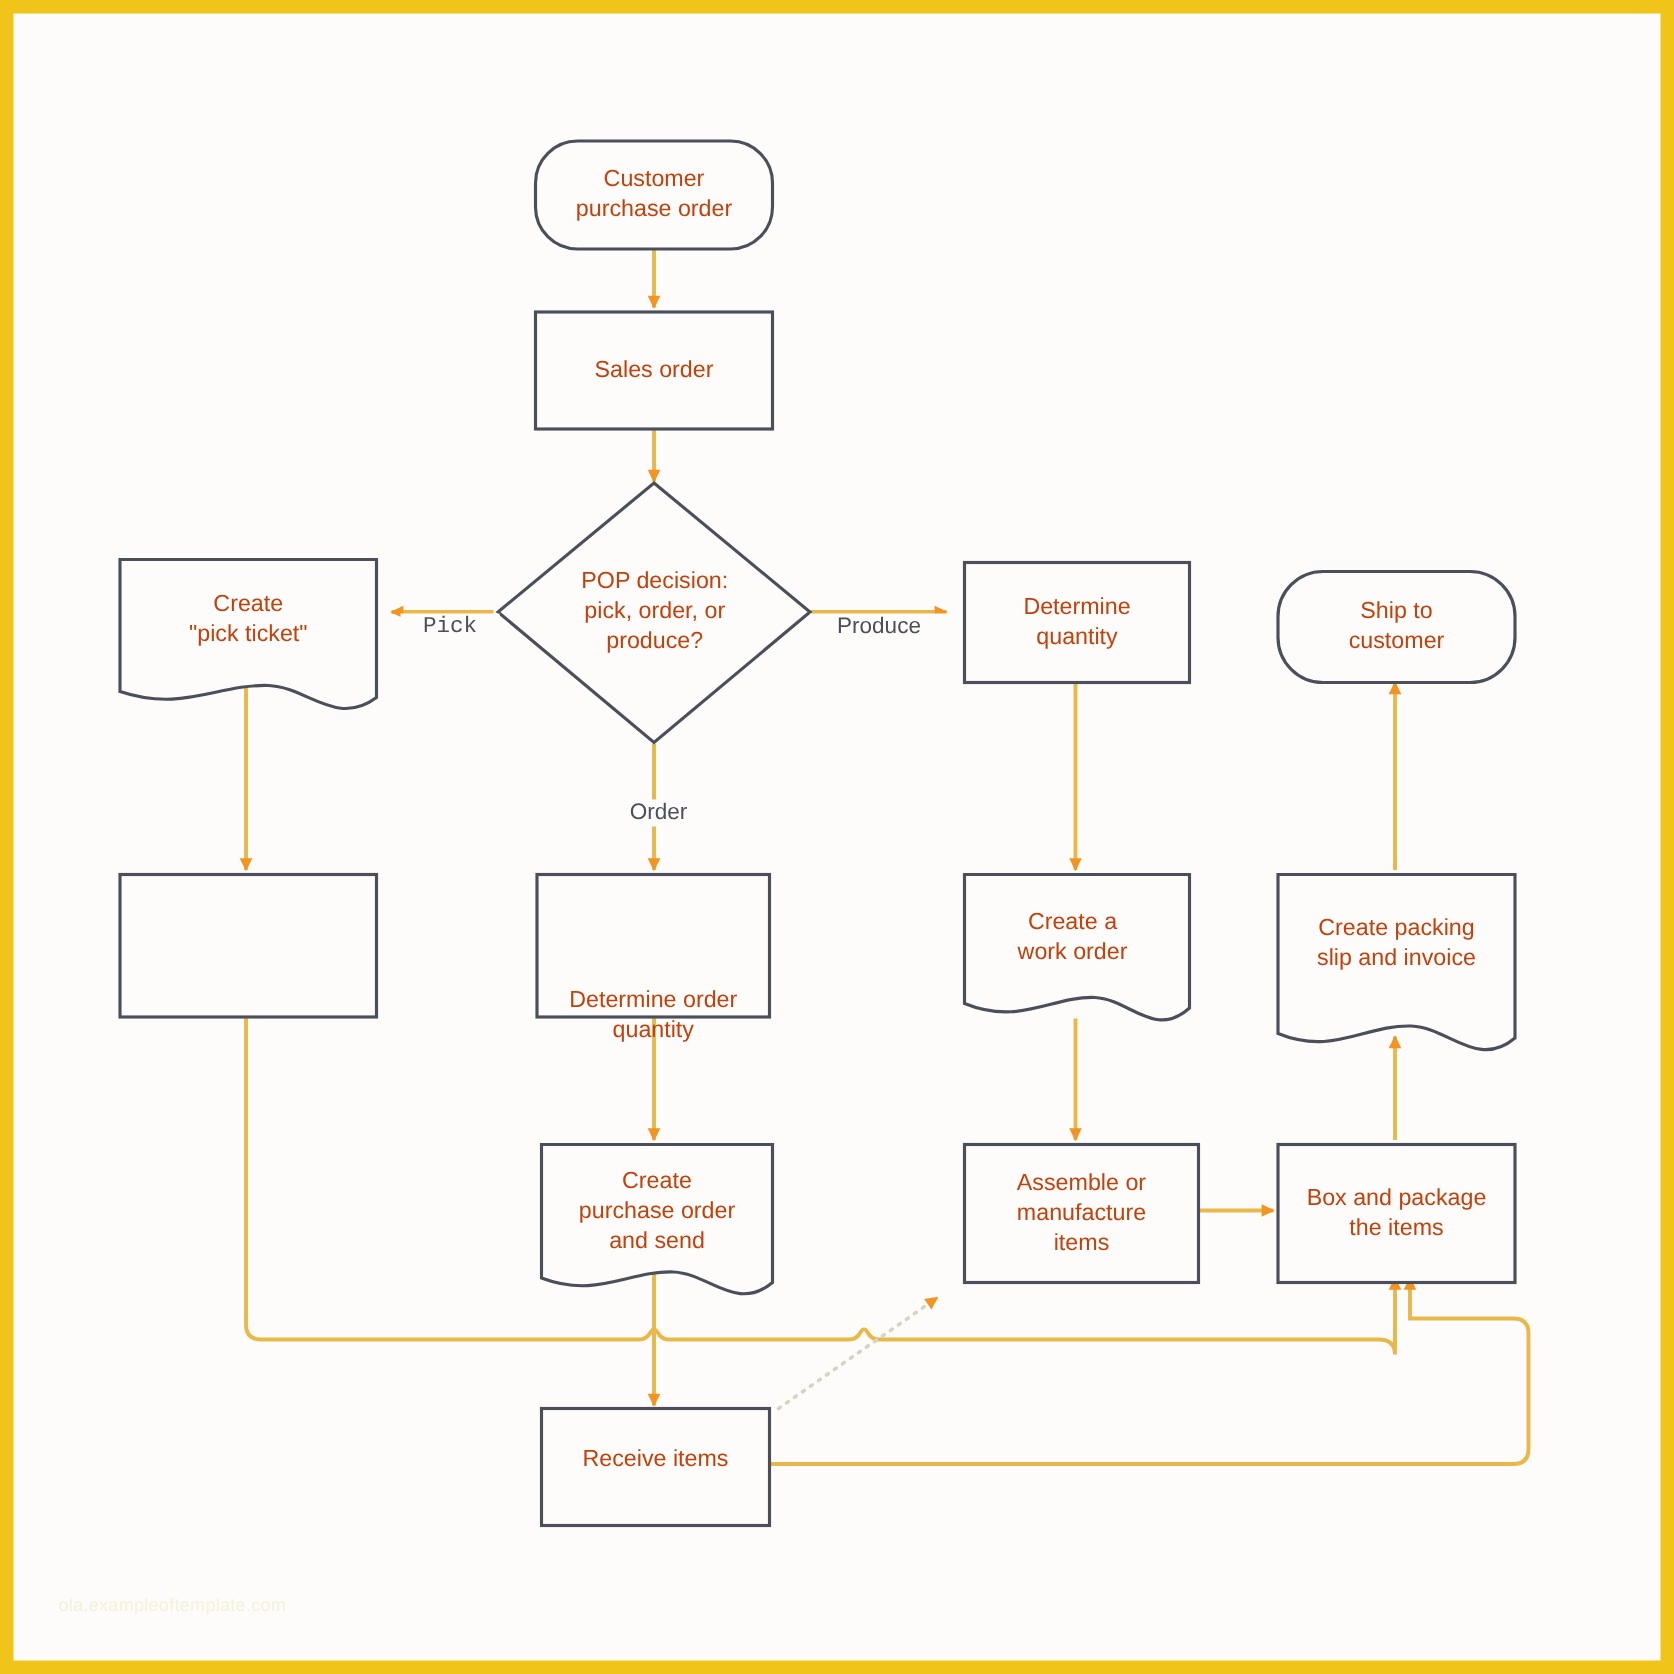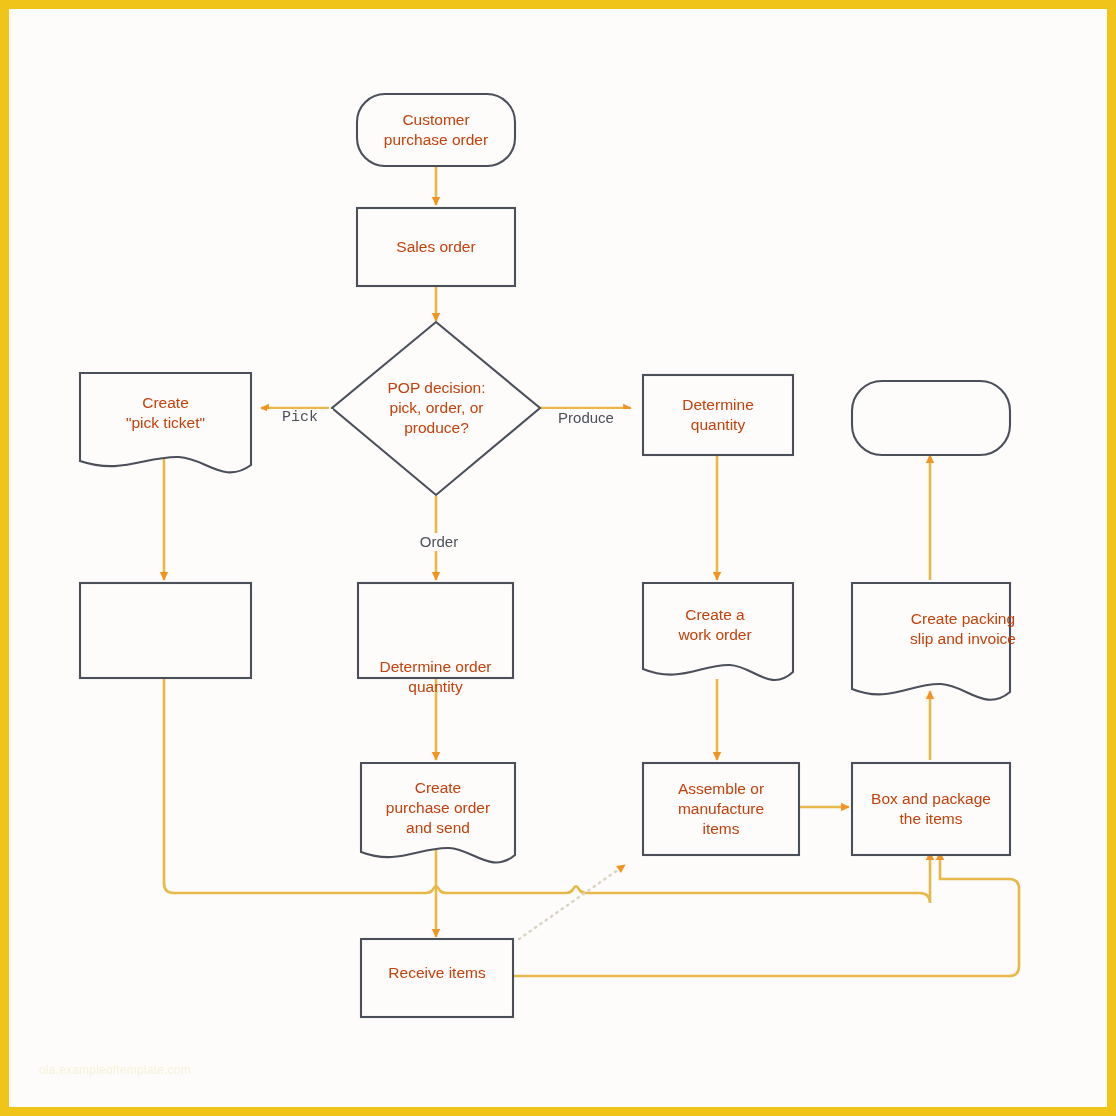--- a/index.html
+++ b/index.html
@@ -173,23 +173,25 @@
   <div class="node-label" style="left:634px;top:580px;width:144px;height:72px;">Create a
 work order</div>
 
   <div class="node-label" style="left:634px;top:754px;width:156px;height:92px;">Assemble or
 manufacture
 items</div>
 
   <div class="node-label" style="left:843px;top:754px;width:158px;height:92px;">Box and package
 the items</div>
 
-  <div class="node-label" style="left:843px;top:580px;width:158px;height:80px;padding-left:32px;">Create packing
+  <div class="node-label" style="left:843px;top:580px;width:158px;height:80px;">Create packing
 slip and invoice</div>
 
+  <div class="node-label" style="left:843px;top:372px;width:158px;height:74px;">Ship to
+customer</div>
 
   <div class="edge-label" style="left:258px;top:400px;width:60px;font-family:Liberation Mono, monospace;">Pick</div>
 
   <div class="edge-label" style="left:531px;top:400px;width:86px;">Produce</div>
 
   <div class="edge-label" style="left:392px;top:524px;width:70px;">Order</div>
 
   <div id="watermark">
     <span>ola.exampleoftemplate.com</span>
   </div>

